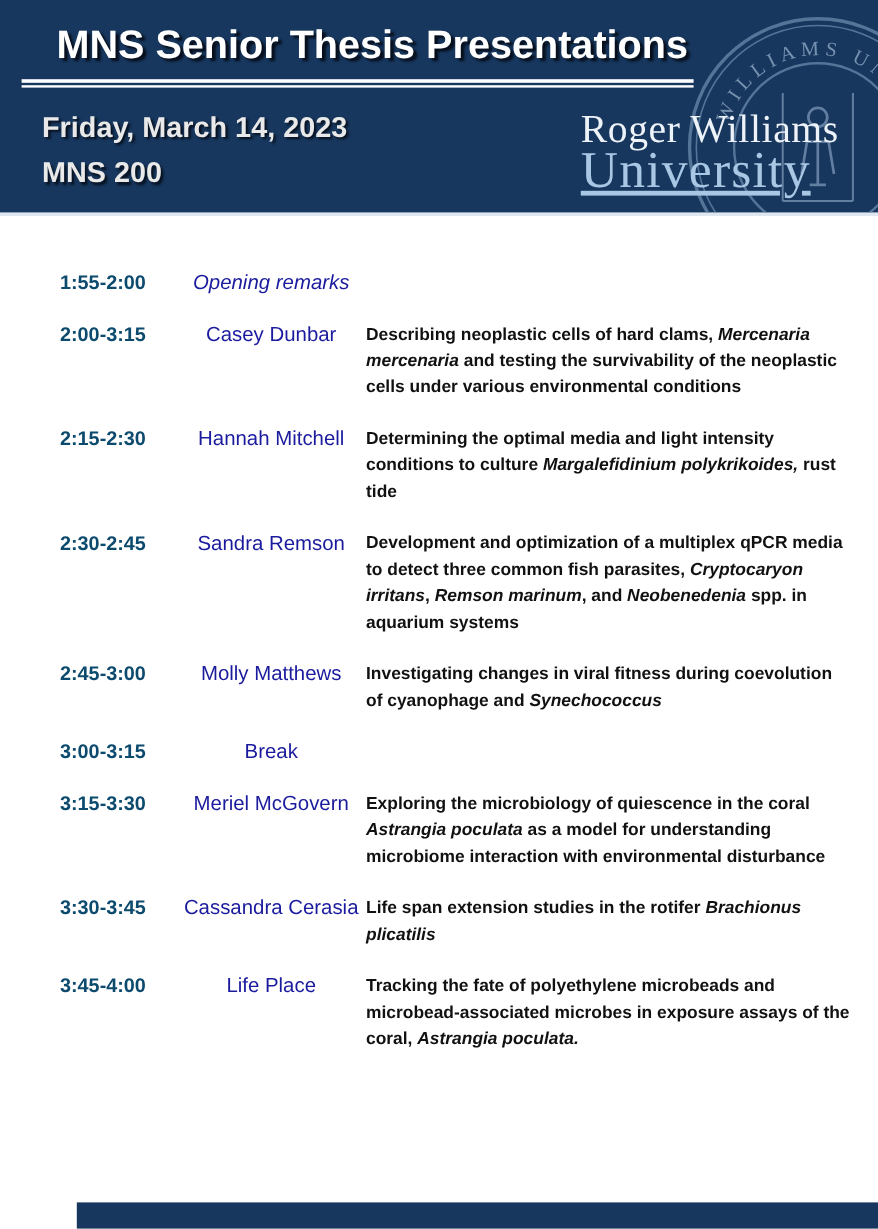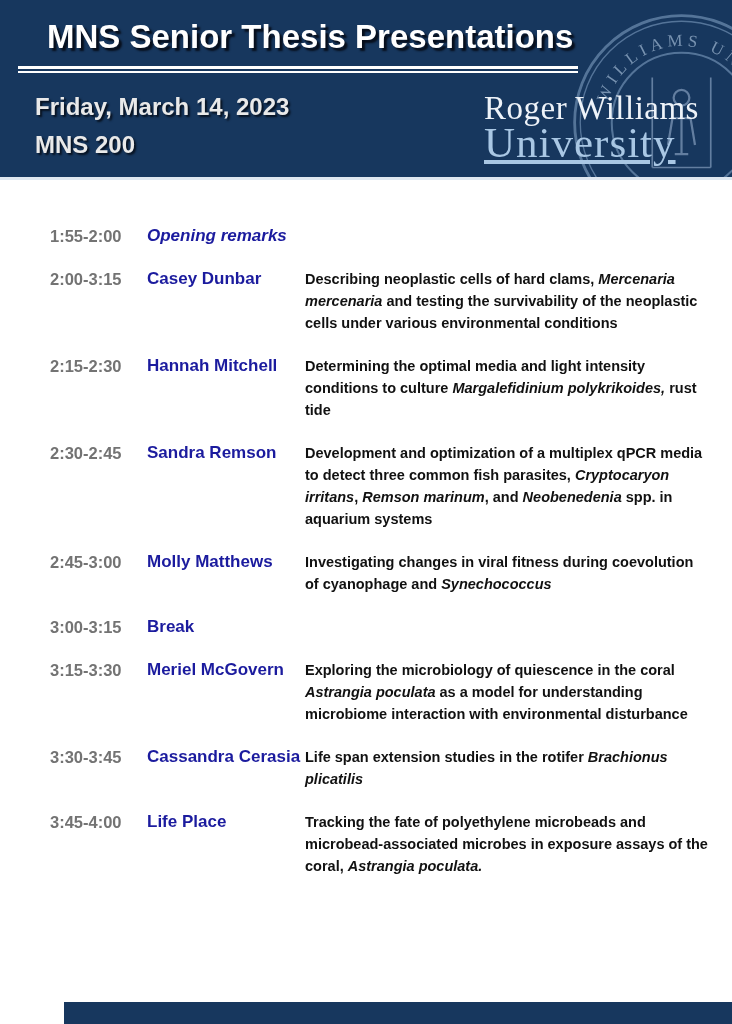--- a/index.html
+++ b/index.html
@@ -82,32 +82,33 @@
   }
   .row{
     display:grid;
     grid-template-columns:97px 158px 1fr;
     padding-left:50px;
     padding-right:22px;
     margin-bottom:21px;
     align-items:start;
   }
   .time{
-    color:#737373;
+    color:#0c4a6e;
     font-weight:bold;
     font-size:16.5px;
     line-height:22px;
     white-space:nowrap;
   }
   .speaker{
     color:#1b1b9e;
-    font-weight:bold;
+    font-weight:normal;
     font-size:17px;
     line-height:22px;
     white-space:nowrap;
+    text-align:center;
   }
   .speaker.it{font-style:italic;}
   .desc{
     color:#111111;
     font-weight:bold;
     font-size:14.5px;
     line-height:22px;
     max-width:405px;
   }
   .desc .it{font-style:italic;}

